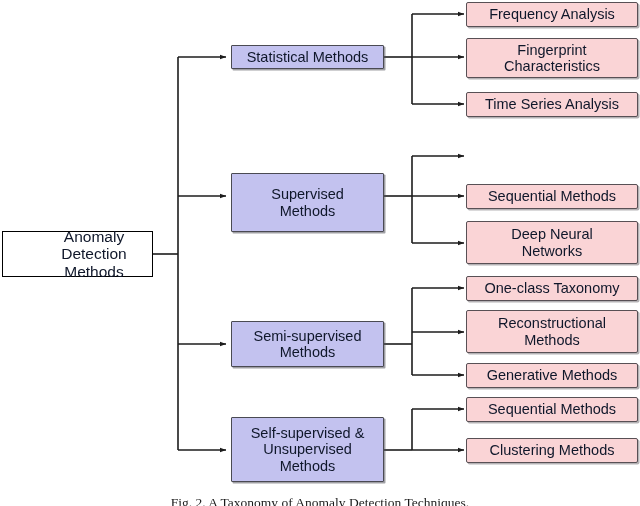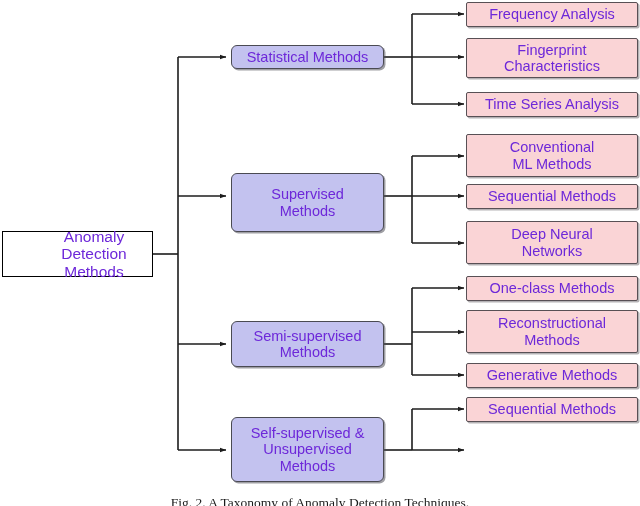--- a/index.html
+++ b/index.html
@@ -26,33 +26,33 @@
     pointer-events: none;
   }
   .node {
     position: absolute;
     box-sizing: border-box;
     display: flex;
     align-items: center;
     justify-content: center;
     text-align: center;
     line-height: 1.12;
-    color: #6d28d9;
+    color: #0f172a;
     white-space: pre-line;
   }
   .node.root {
     background: #ffffff;
     border: 1.6px solid #000000;
     border-radius: 0;
     font-size: 15.5px;
   }
   .node.level1 {
     background: #c3c2ef;
     border: 1.4px solid #4a4a52;
-    border-radius: 6px;
+    border-radius: 1px;
     font-size: 14.5px;
     box-shadow: 1.5px 1.5px 0 rgba(80,80,90,0.55);
   }
   .node.leaf {
     background: #fad4d6;
     border: 1.5px solid #585055;
     border-radius: 2px;
     font-size: 14.5px;
     box-shadow: 1.5px 1.5px 0 rgba(90,85,90,0.45);
   }
@@ -129,33 +129,32 @@
 Unsupervised
 Methods</div>
 
   <div class="node leaf" style="left:466px; top:2px; width:172px; height:25px;">Frequency Analysis</div>
 
   <div class="node leaf" style="left:466px; top:38px; width:172px; height:40px;">Fingerprint
 Characteristics</div>
 
   <div class="node leaf" style="left:466px; top:92px; width:172px; height:25px;">Time Series Analysis</div>
 
-  <div class="node leaf" style="left:466px; top:134px; width:172px; height:43px;">Conventional
-ML Methods</div>
 
   <div class="node leaf" style="left:466px; top:184px; width:172px; height:25px;">Sequential Methods</div>
 
   <div class="node leaf" style="left:466px; top:221px; width:172px; height:43px;">Deep Neural
 Networks</div>
 
-  <div class="node leaf" style="left:466px; top:276px; width:172px; height:25px;">One-class Methods</div>
+  <div class="node leaf" style="left:466px; top:276px; width:172px; height:25px;">One-class Taxonomy</div>
 
   <div class="node leaf" style="left:466px; top:310px; width:172px; height:43px;">Reconstructional
 Methods</div>
 
   <div class="node leaf" style="left:466px; top:363px; width:172px; height:25px;">Generative Methods</div>
 
   <div class="node leaf" style="left:466px; top:397px; width:172px; height:25px;">Sequential Methods</div>
 
+  <div class="node leaf" style="left:466px; top:438px; width:172px; height:25px;">Clustering Methods</div>
 
   <div class="caption" style="top:495px;">Fig. 2.  A Taxonomy of Anomaly Detection Techniques.</div>
 
 </div>
 
 </body></html>

